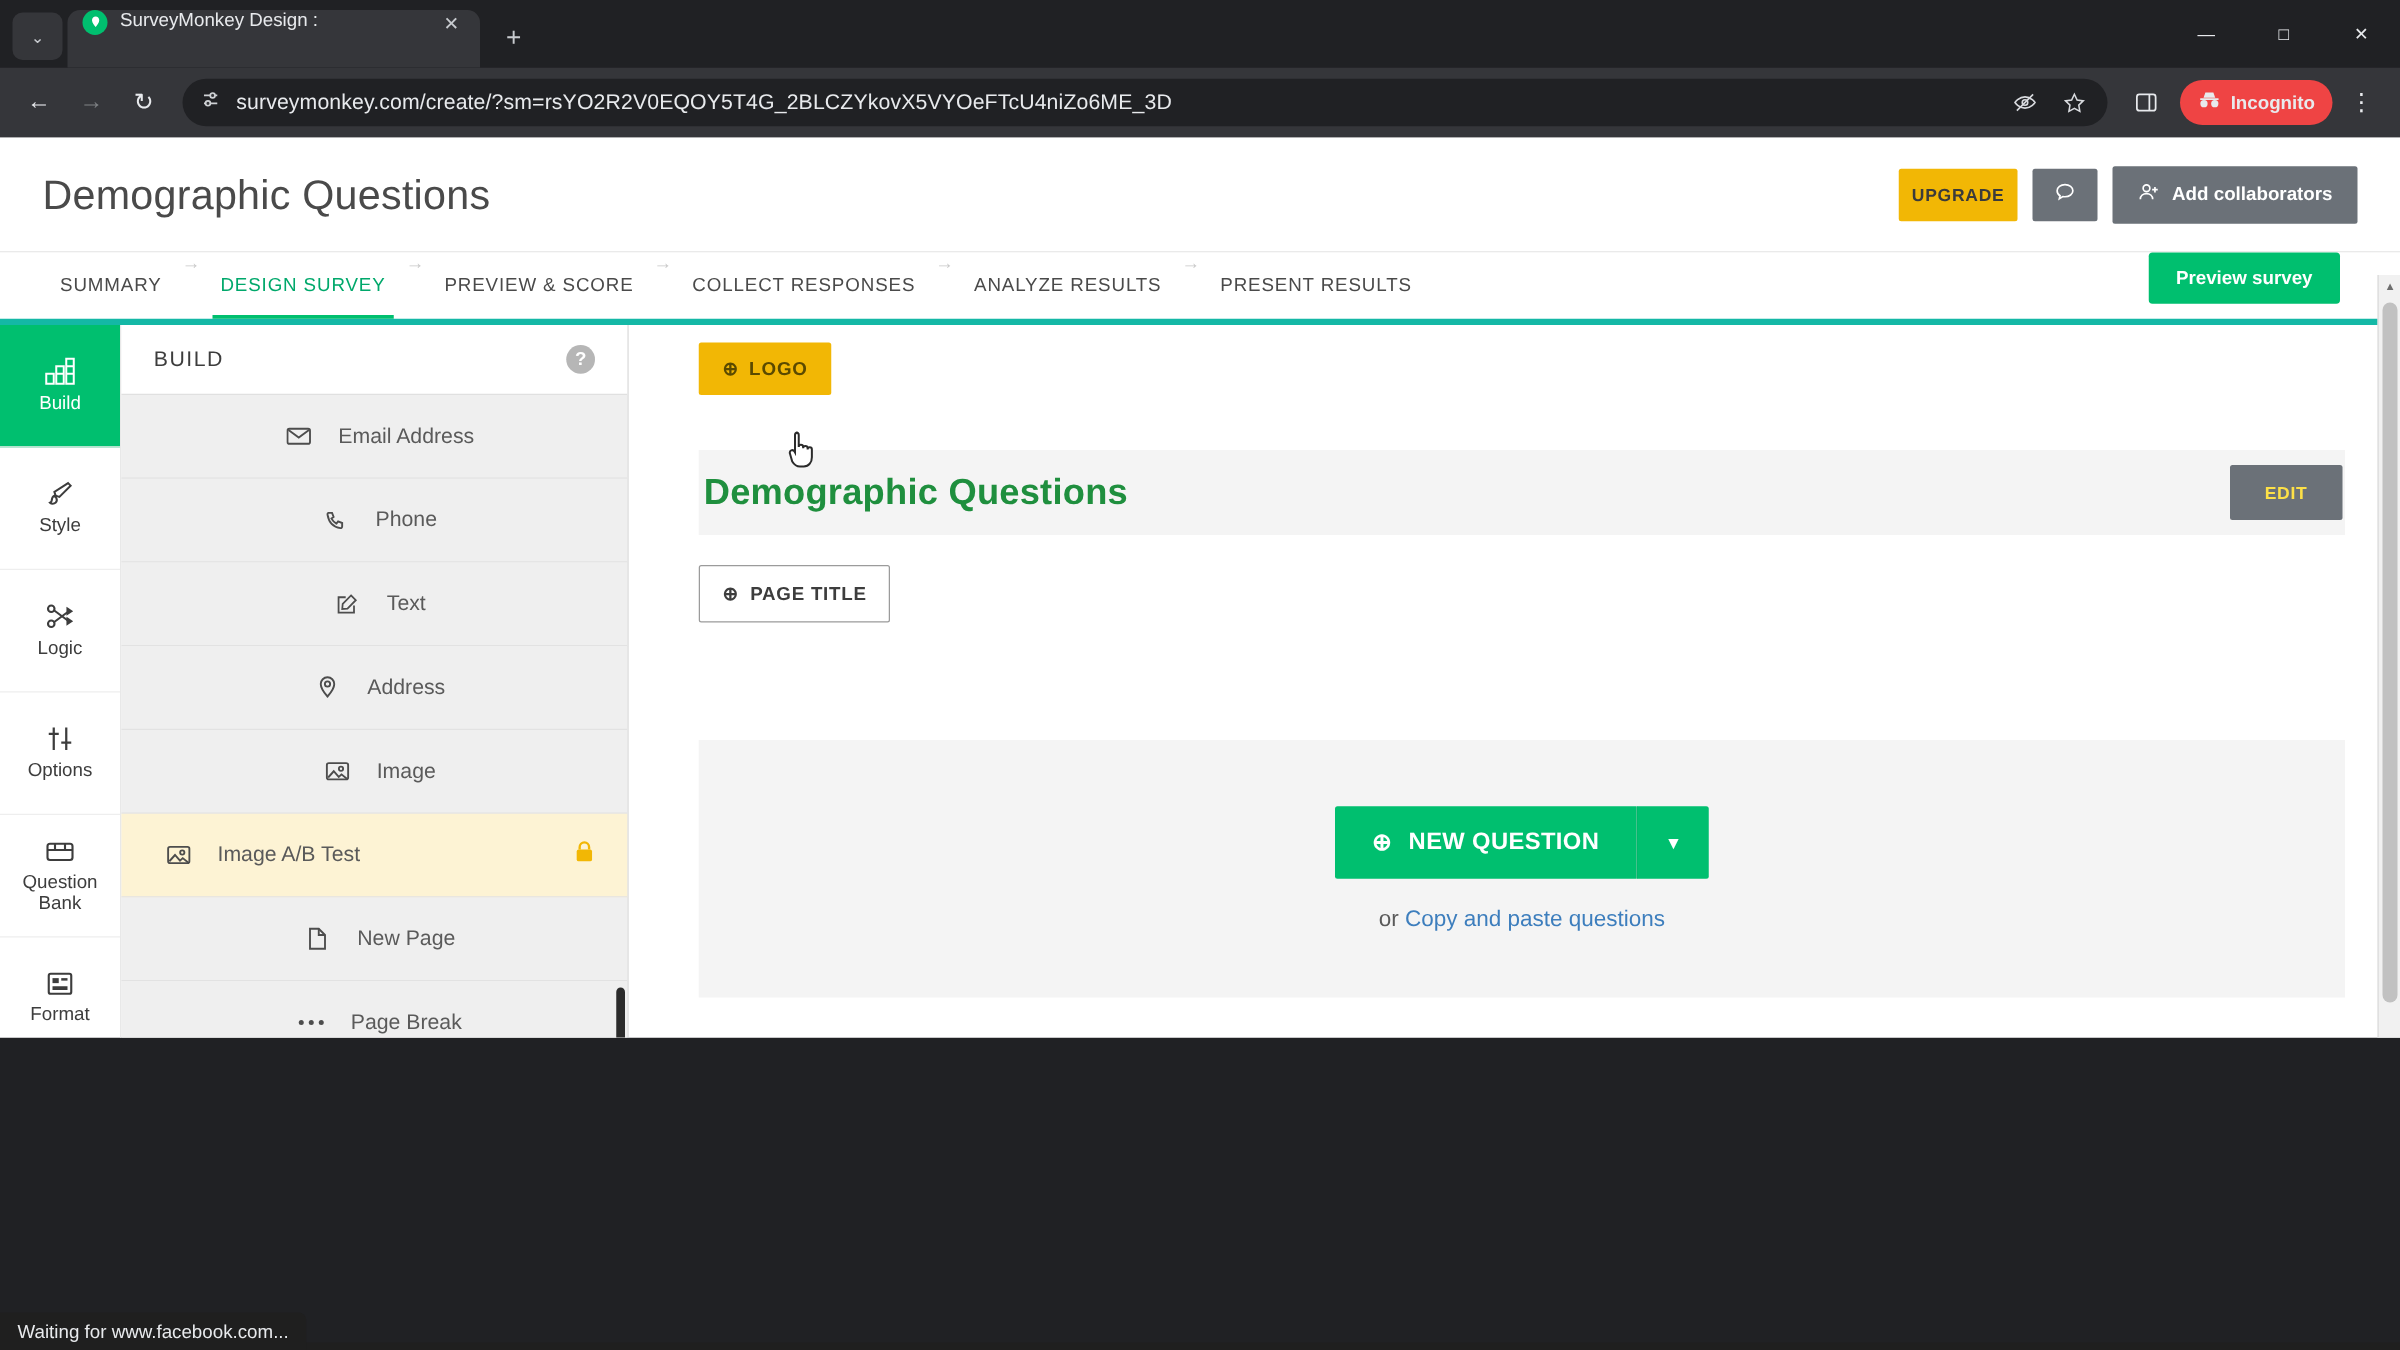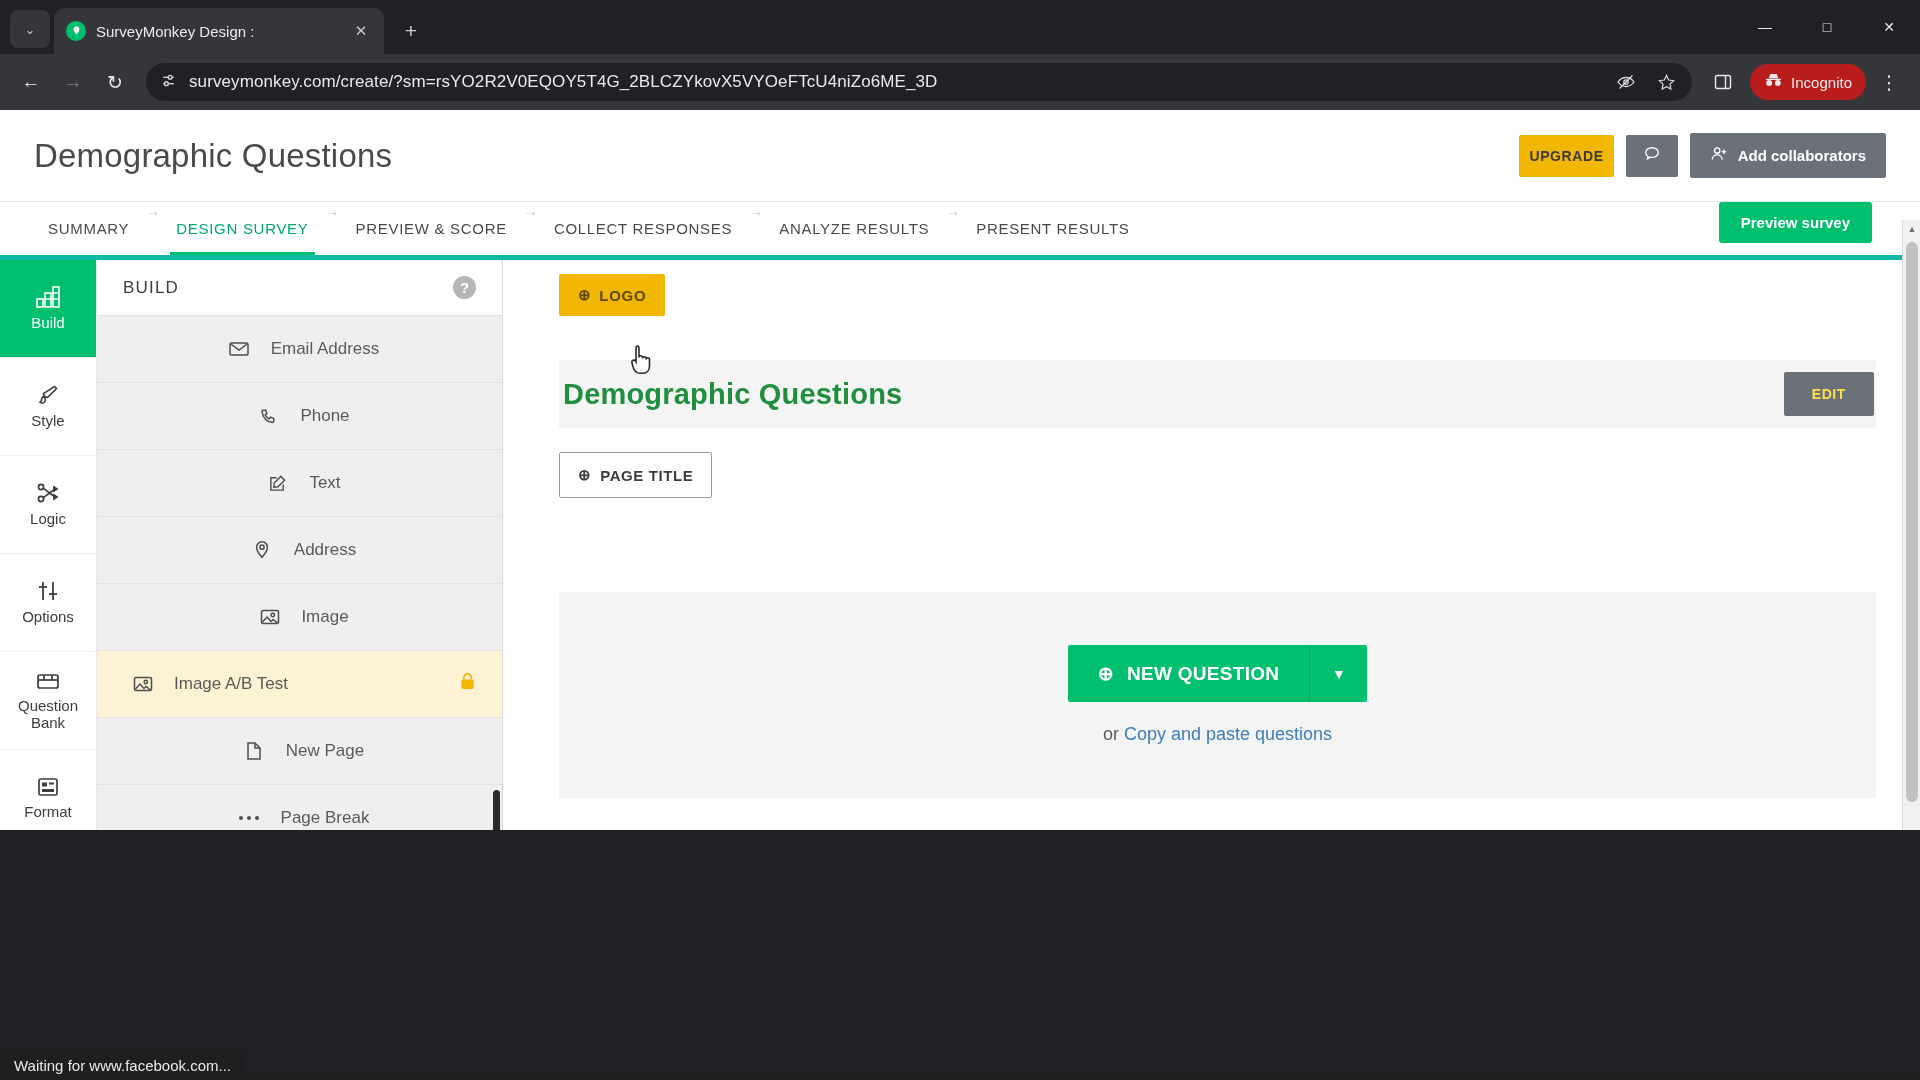--- a/index.html
+++ b/index.html
@@ -16,21 +16,21 @@
     height: 54px; background: #202124;
     display: flex; align-items: flex-end; padding-left: 6px; position: relative;
   }
   .tab-list-btn {
     width: 40px; height: 38px; margin: 0 4px 6px 4px;
     background: #35363a; border-radius: 8px;
     display: flex; align-items: center; justify-content: center;
     color: #c8cbcf; font-size: 13px;
   }
   .tab {
-    display: flex; align-items: center; gap: 10px;
+    display: flex; align-items: flex-start; gap: 10px;
     height: 46px; width: 330px;
     background: #35363a; border-radius: 10px 10px 0 0;
     padding: 0 12px; position: relative;
   }
   .tab-favicon {
     width: 20px; height: 20px; border-radius: 50%;
     background: #00bf6f; display: flex; align-items: center; justify-content: center;
     flex: none;
   }
   .tab-favicon svg { display: block; }
@@ -70,22 +70,22 @@
     flex: 1; height: 38px; background: #202124; border-radius: 19px;
     display: flex; align-items: center; padding: 0 14px; gap: 12px;
     margin: 0 8px;
   }
   .omni-text {
     color: #e8eaed; font-size: 17px; letter-spacing: .1px;
     white-space: nowrap; overflow: hidden;
   }
   .incognito-pill {
     display: flex; align-items: center; gap: 8px;
-    height: 36px; padding: 0 14px; border-radius: 18px; background: #b91c1c;
-    color: #e8eaed; font-size: 15px; font-weight: normal; margin-left: 4px;
+    height: 36px; padding: 0 14px; border-radius: 18px; background: #ef4444;
+    color: #e8eaed; font-size: 15px; font-weight: bold; margin-left: 4px;
   }
 
   
   .viewport {
     position: absolute; top: 110px; left: 0;
     width: 1920px; height: 720px; background: #fff; overflow: hidden;
   }
 
   .app-header {
     height: 92px; background: #fff; border-bottom: 1px solid #e4e4e4;

